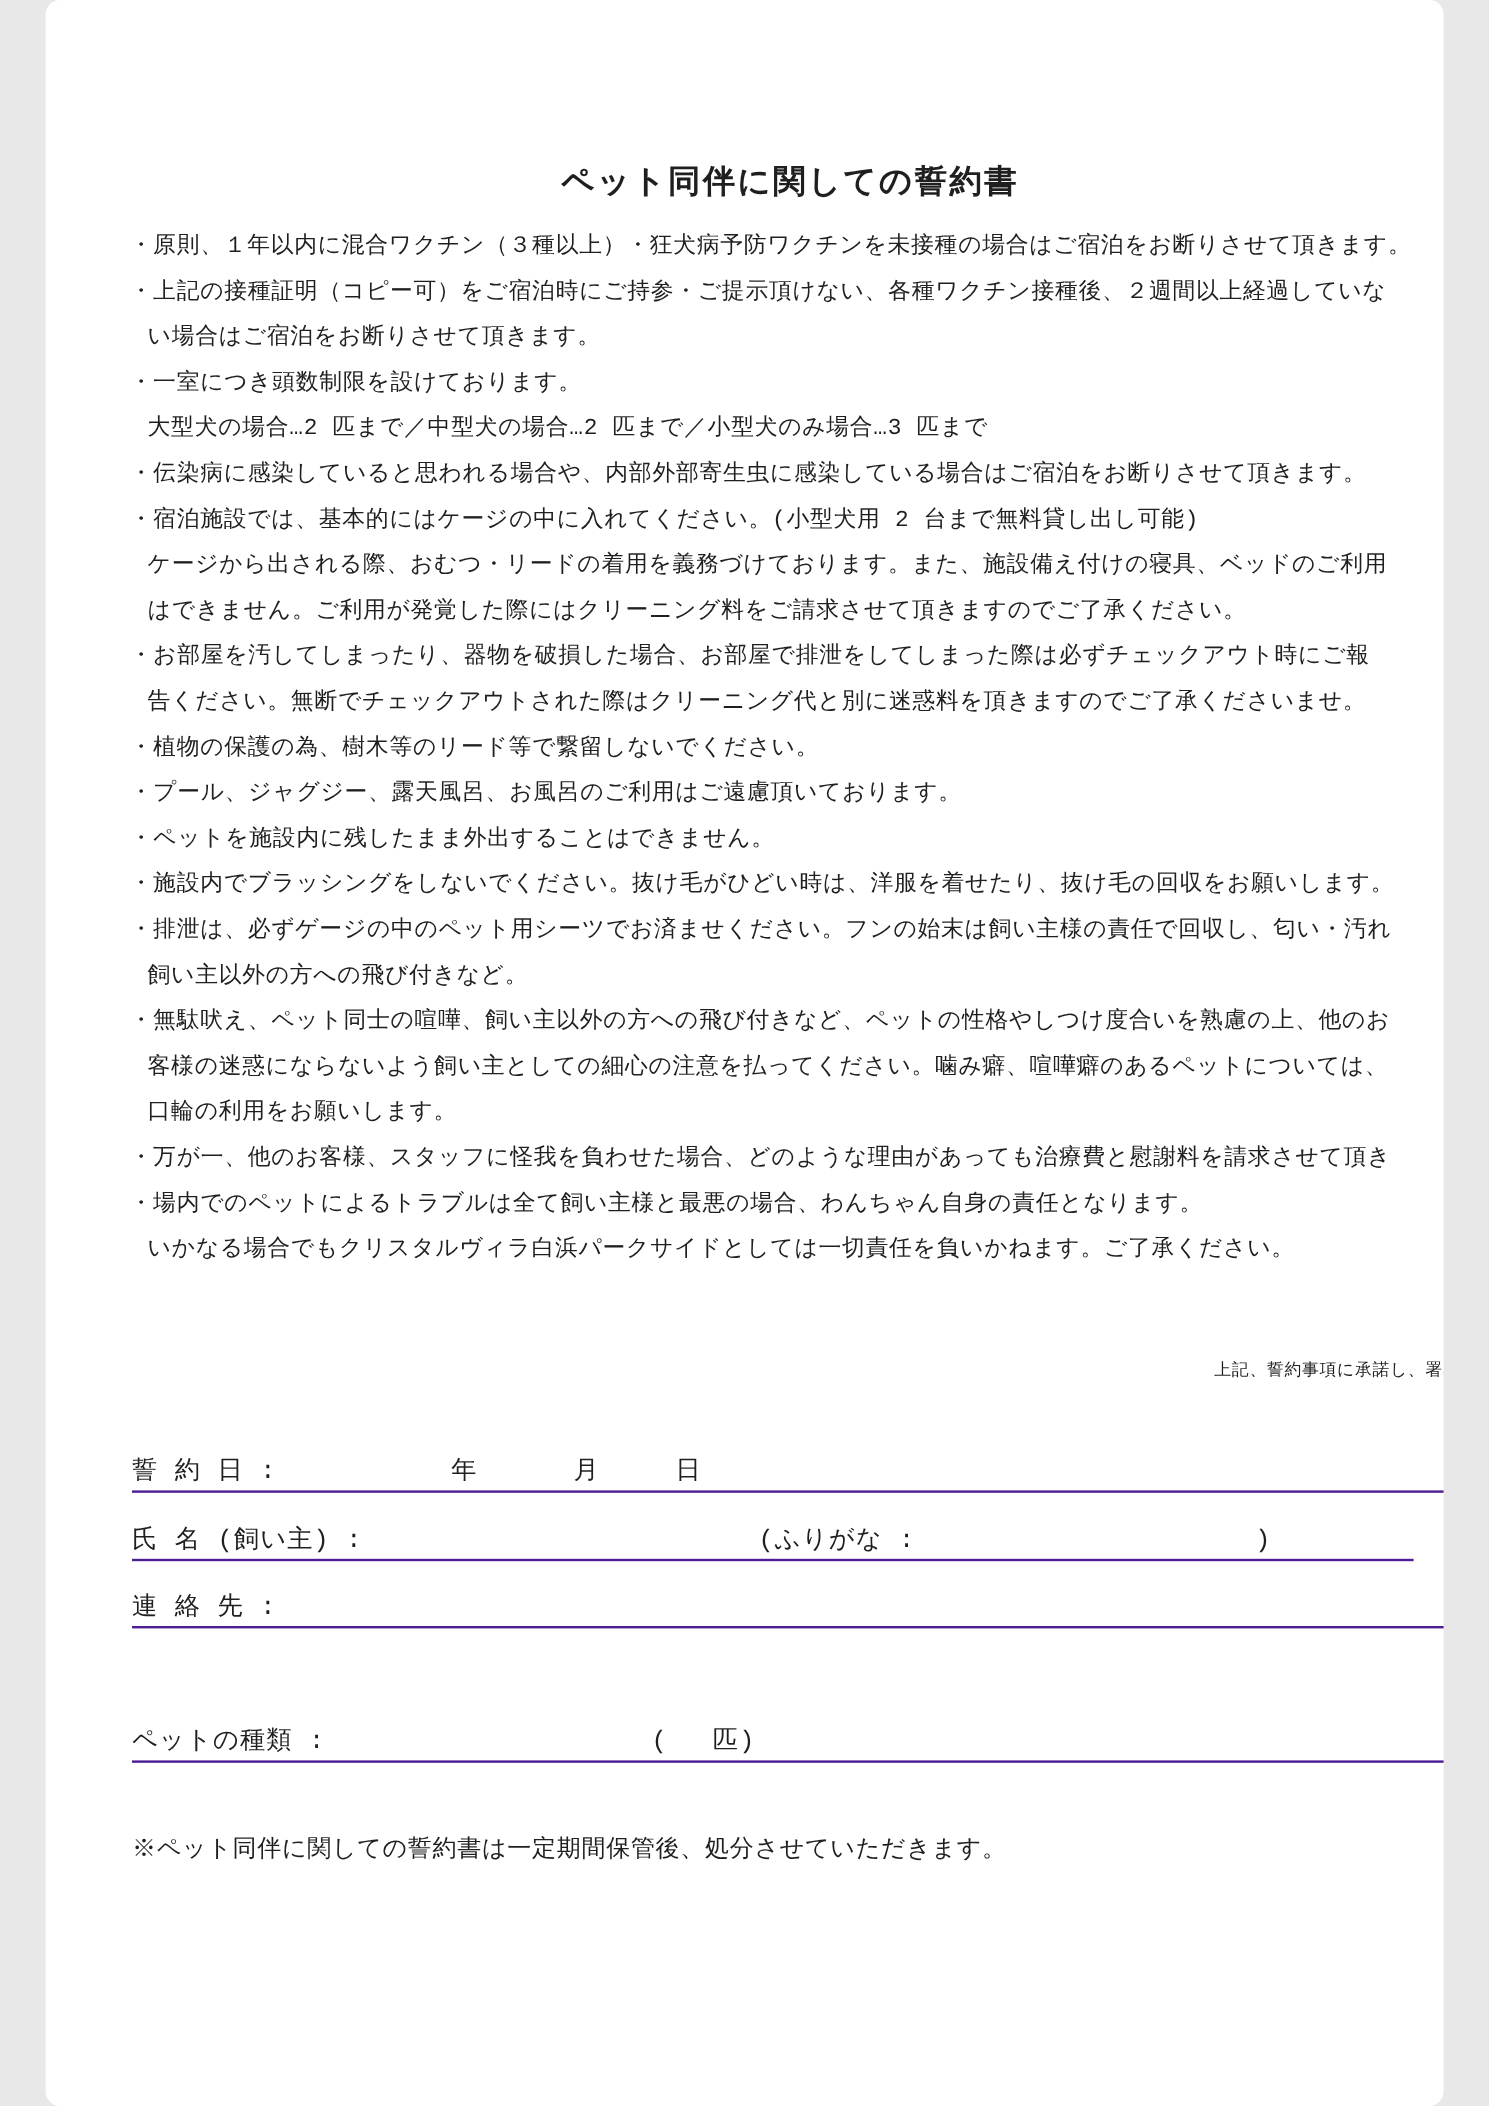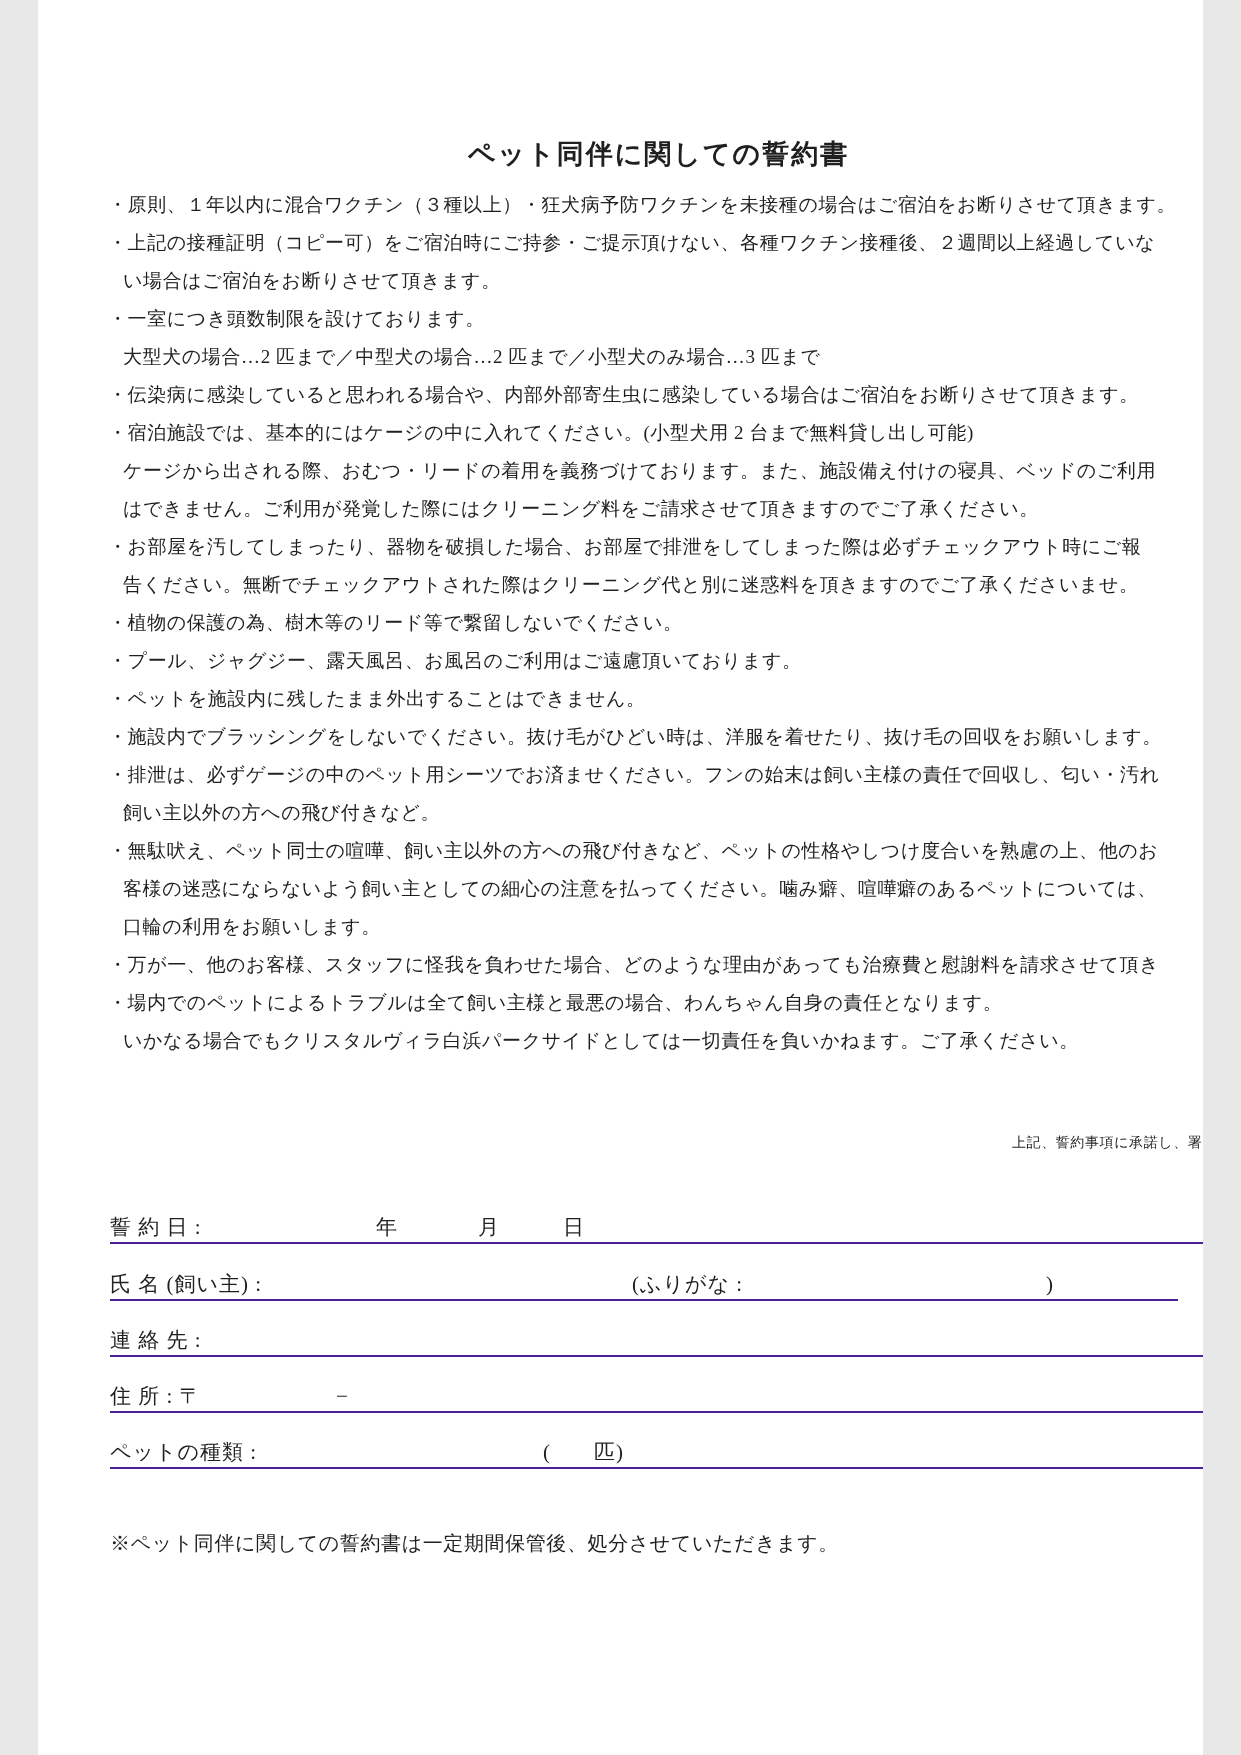--- a/index.html
+++ b/index.html
@@ -1,23 +1,24 @@
 <!DOCTYPE html>
 <html><head>
 <meta charset="utf-8">
 <style>
   html,body{margin:0;padding:0;background:#e8e8e8;}
   .page{
     position:relative;
     width:1165px;height:1755px;
     margin:0 auto;
     background:#ffffff;
-    font-family:Liberation Serif, serif;
+    font-family:Liberation Mono, monospace;
     color:#1f1f1f;
     overflow:hidden;
+    border-radius:12px;
   }
   .title{
     position:absolute;
     top:134px;left:0;width:1241px;
     text-align:center;
     font-size:27px;font-weight:700;
     letter-spacing:2px;
     line-height:40px;
   }
   .rules{
@@ -106,24 +107,20 @@
   <div class="field-row" style="top:1257px;width:1068px;">
     <span class="field-label">氏 名 (飼い主) :</span>
     <span class="inline-mark" style="left:522px;">(ふりがな :</span>
     <span class="inline-mark" style="left:936px;">)</span>
   </div>
 
   <div class="field-row" style="top:1313px;width:1095px;">
     <span class="field-label">連 絡 先 :</span>
   </div>
 
-  <div class="field-row" style="top:1369px;width:1095px;">
-    <span class="field-label">住 所 : 〒</span>
-    <span class="inline-mark" style="left:226px;">−</span>
-  </div>
 
   <div class="field-row" style="top:1425px;width:1095px;">
     <span class="field-label">ペットの種類 :</span>
     <span class="inline-mark" style="left:433px;">(</span>
     <span class="inline-mark" style="left:484px;">匹)</span>
   </div>
 
   <div class="footnote">※ペット同伴に関しての誓約書は一定期間保管後、処分させていただきます。</div>
 
 </div>

